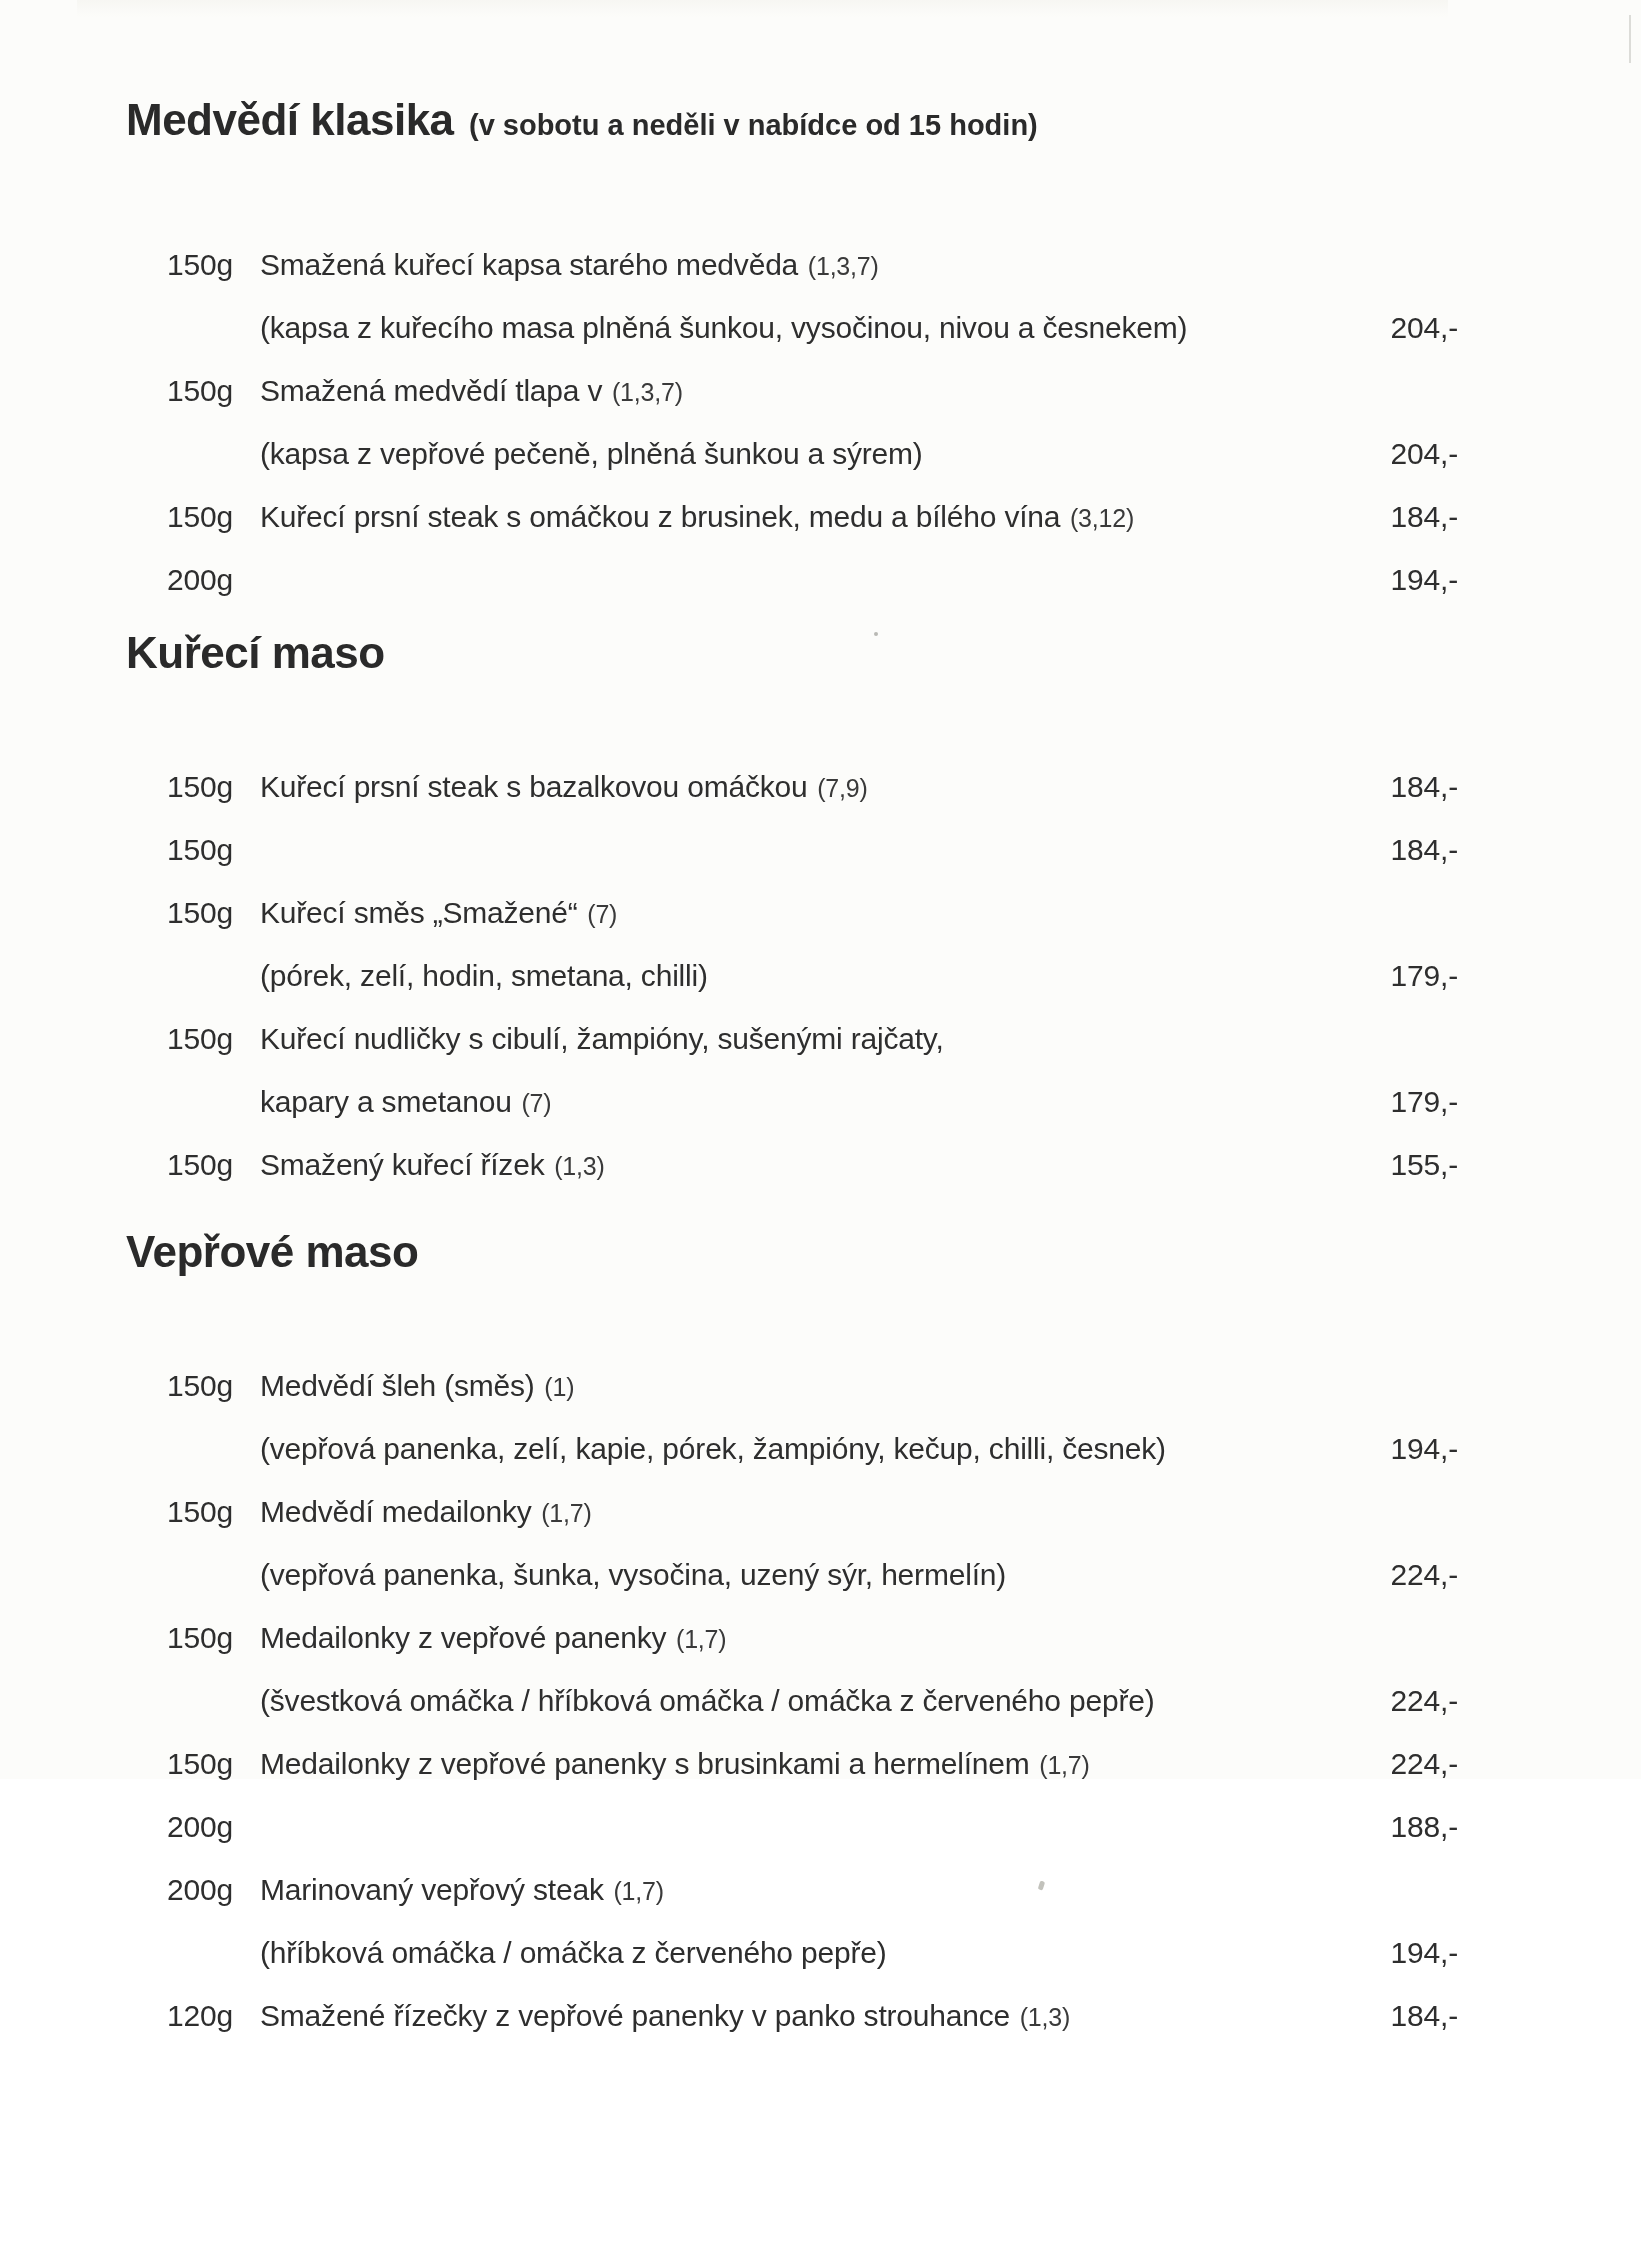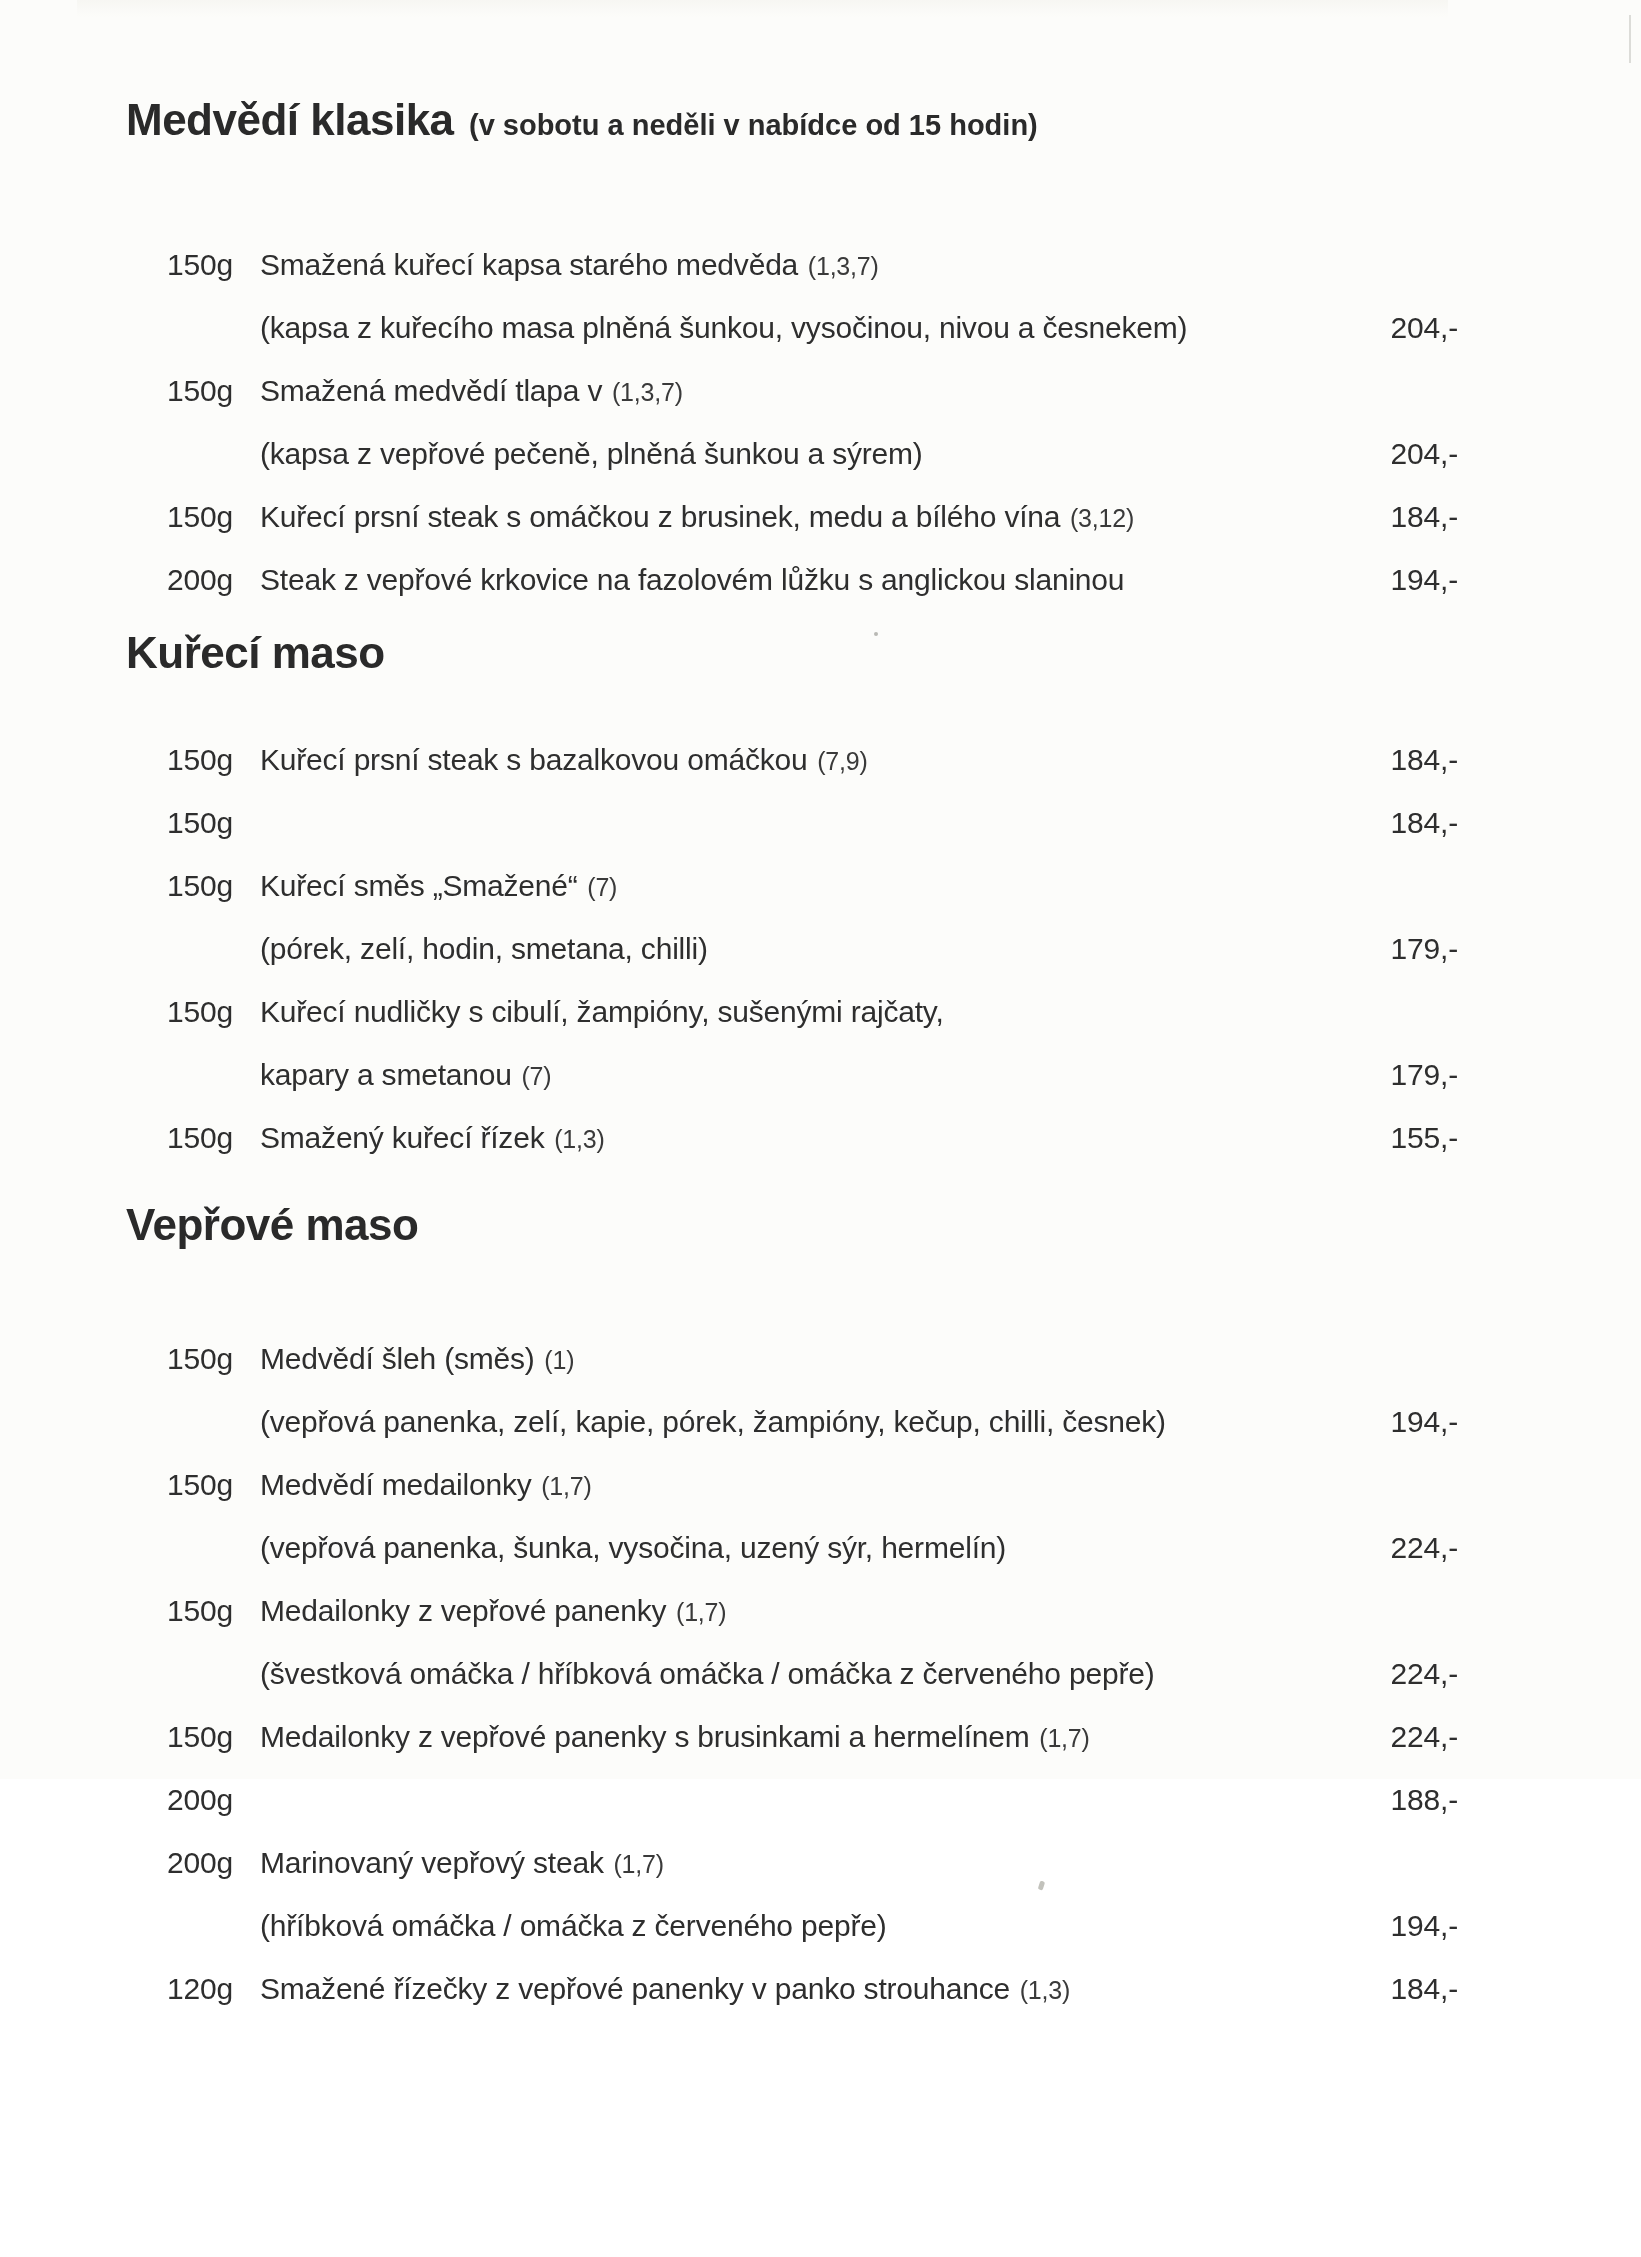--- a/index.html
+++ b/index.html
@@ -38,21 +38,21 @@
     letter-spacing:-0.5px;
     white-space:nowrap;
   }
   .heading-note {
     font-size:29px; font-weight:bold; margin-left:15.4px;
     letter-spacing:0;
   }
   .heading-note:empty { display:none; }
 
   .menu-section:nth-child(1) .section-heading { margin-bottom:81px; }
-  .menu-section:nth-child(2) .section-heading { margin-top:15.4px; margin-bottom:48px; }
+  .menu-section:nth-child(2) .section-heading { margin-top:15.4px; margin-bottom:75px; }
   .menu-section:nth-child(3) .section-heading { margin-top:29px; margin-bottom:75px; }
 
   .menu-row {
     display:flex; align-items:center;
     height:63px;
     padding-left:41px;
     font-size:30px;
     letter-spacing:-0.2px;
     white-space:nowrap;
   }
@@ -96,21 +96,20 @@
     <span class="t"><span class="txt">(kapsa z vepřové pečeně, plněná šunkou a sýrem)</span></span>
     <span class="p">204,-</span>
   </div>
           <div class="menu-row">
     <span class="w">150g</span>
     <span class="t"><span class="txt">Kuřecí prsní steak s omáčkou z brusinek, medu a bílého vína</span><span class="alg">(3,12)</span></span>
     <span class="p">184,-</span>
   </div>
           <div class="menu-row">
     <span class="w">200g</span>
-    <span class="t"><span class="txt">Steak z vepřové krkovice na fazolovém lůžku s anglickou slaninou</span></span>
     <span class="p">194,-</span>
   </div>
         </div>
   </section>
       <section class="menu-section">
     <h2 class="section-heading">
       <span class="heading-main">Kuřecí maso</span>
     </h2>
     <div class="rows">
           <div class="menu-row">

